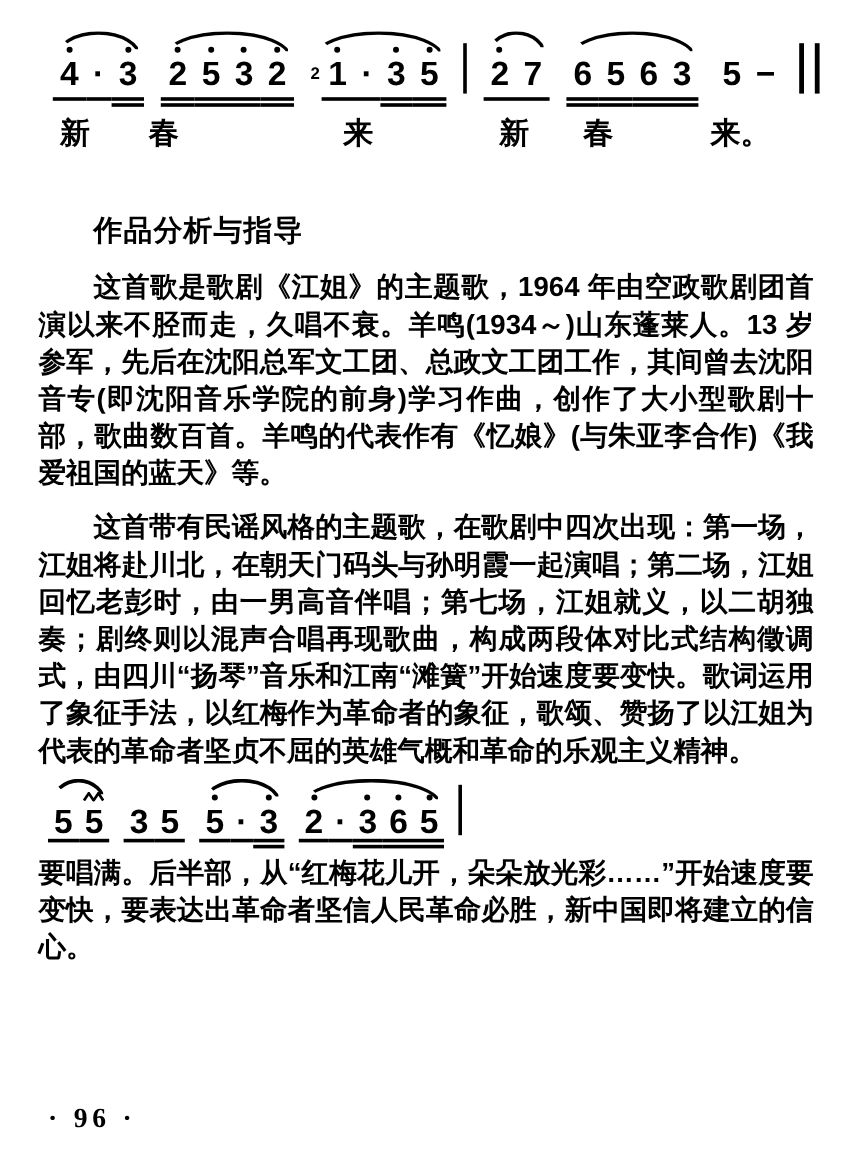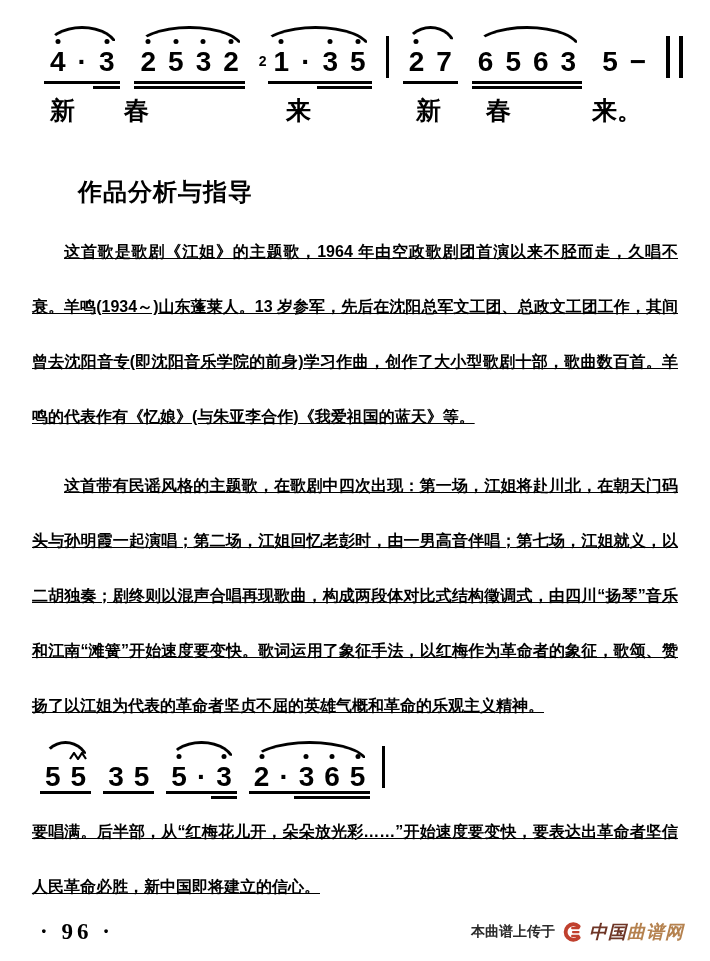--- a/index.html
+++ b/index.html
@@ -49,39 +49,39 @@
   .lyrics-row{position:relative;height:42px;margin-top:10px;}
   .lyric{
     position:absolute;top:0;font-size:25px;font-weight:bold;white-space:nowrap;
   }
 
   
   .heading{
     margin:40px 0 16px 78px;font-size:24px;font-weight:bold;letter-spacing:1px;
   }
   .para{
-    margin:14px 32px 0 32px;font-size:16px;font-weight:bold;
-    line-height:55px;text-align:justify;text-indent:2em;text-decoration:underline;
+    margin:14px 32px 0 32px;font-size:23px;font-weight:bold;
+    line-height:31px;text-align:justify;text-indent:2em;
   }
   .para.noindent{text-indent:0;margin-top:0;}
   .inline-music{
     display:flex;align-items:flex-end;gap:10px;
     padding-left:40px;padding-right:6px;margin-top:6px;
   }
   .inline-music .note{padding:0 5px;}
   .tail-text{
     font-size:23px;font-weight:bold;line-height:1.2;
     margin-bottom:4px;margin-left:0;white-space:nowrap;
   }
 
   
   .footer{
     position:absolute;left:0;right:0;bottom:16px;
     display:flex;justify-content:space-between;align-items:center;
-    padding:0 26px 0 40px;
+    padding:0 8px 0 40px;
   }
   .page-number{
     font-family:"Liberation Serif",serif;font-size:23px;font-weight:bold;letter-spacing:4px;
   }
   .watermark{display:flex;align-items:center;gap:7px;}
   .upload-note{font-size:14px;color:#2b2b2b;font-weight:bold;}
   .site-name{font-style:italic;font-weight:bold;font-size:18px;letter-spacing:1px;white-space:nowrap;}
   .site-cn{color:#6e3526;}
   .site-rest{color:#b5824f;}
 </style>
@@ -173,27 +173,15 @@
           <span class="note l2 hi">5</span>
         </div>
         <div class="bar"></div>
       </div>
   </div>
 
   <p class="para noindent" style="margin-top:10px;">要唱满。后半部，从“红梅花儿开，朵朵放光彩……”开始速度要变快，要表达出革命者坚信人民革命必胜，新中国即将建立的信心。</p>
 
   <div class="footer">
     <span class="page-number">· 96 ·</span>
-    <span class="watermark">
-      <span class="upload-note">本曲谱上传于</span>
-      <svg width="20" height="20" viewBox="0 0 24 24" aria-hidden="true">
-        <path d="M20 5.2 A9.3 9.3 0 1 0 20 18.8" stroke="#c0402e" stroke-width="4.6" fill="none" stroke-linecap="round"></path>
-        <g fill="#c0402e">
-          <rect x="11" y="6.1" width="10" height="2.7" rx="1"></rect>
-          <rect x="12" y="10.7" width="9" height="2.7" rx="1"></rect>
-          <rect x="11" y="15.3" width="10" height="2.7" rx="1"></rect>
-        </g>
-      </svg>
-      <span class="site-name"><span class="site-cn">中国</span><span class="site-rest">曲谱网</span></span>
-    </span>
   </div>
 
 </div>
 
 </body></html>

